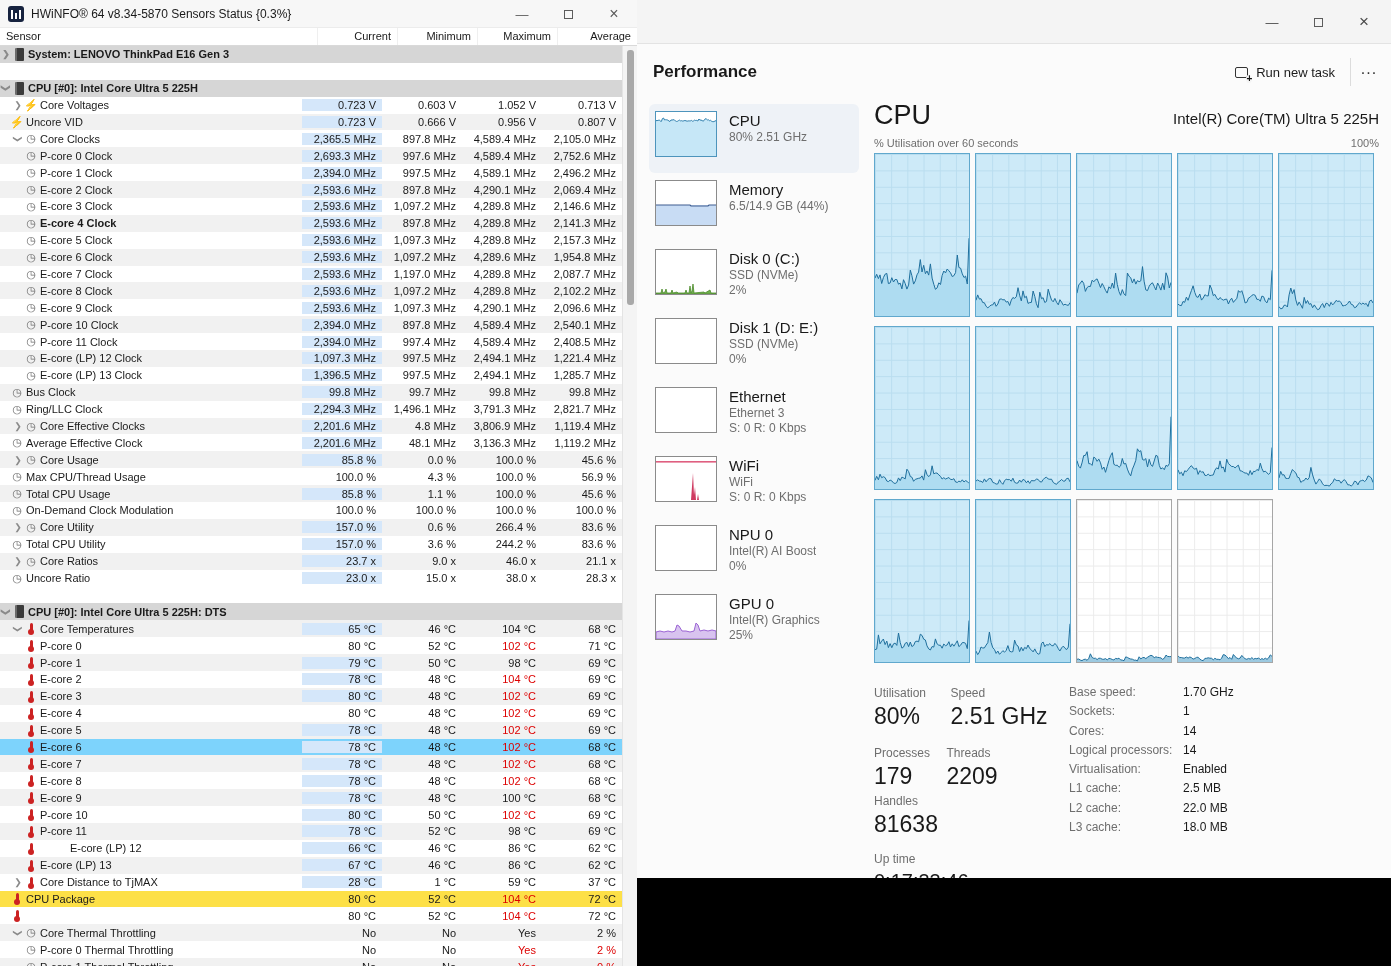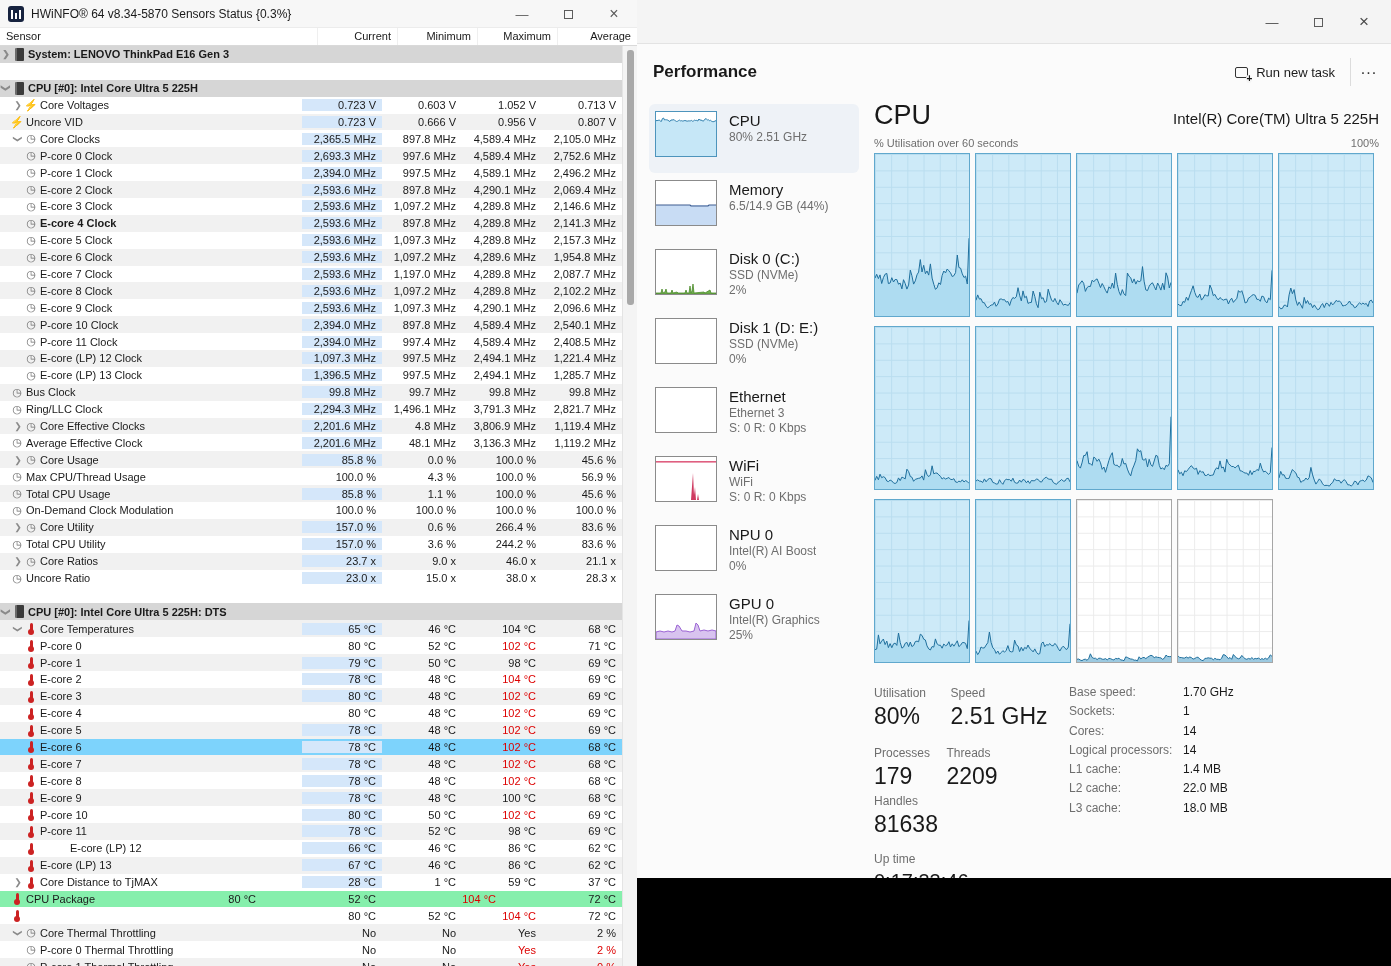--- a/index.html
+++ b/index.html
@@ -738,21 +738,21 @@
             <span class="icon-slot">
               <span class="temp-icon"></span>
             </span>
             <span style="margin-left: 2px;">Core Distance to TjMAX</span>
           </span>
           <span class="cell" style="background: rgb(213, 231, 250);">28 °C</span>
           <span class="cell">1 °C</span>
           <span class="cell">59 °C</span>
           <span class="cell">37 °C</span>
         </div>
-        <div class="hw-row" style="background: #86efac; gap: 40px;">
+        <div class="hw-row" style="background: #fde047;">
           <span class="lbl">
             <span style="width:10px;flex:none"></span>
             <span class="icon-slot">
               <span class="temp-icon"></span>
             </span>
             <span style="margin-left: 2px;">CPU Package</span>
           </span>
           <span class="cell">80 °C</span>
           <span class="cell">52 °C</span>
           <span class="cell red">104 °C</span>
@@ -1053,22 +1053,26 @@
             </div>
             <div class="st-kv">
               <span class="st-k">Cores:</span>
               <span class="st-v">14</span>
             </div>
             <div class="st-kv">
               <span class="st-k">Logical processors:</span>
               <span class="st-v">14</span>
             </div>
             <div class="st-kv">
+              <span class="st-k">Virtualisation:</span>
+              <span class="st-v">Enabled</span>
+            </div>
+            <div class="st-kv">
               <span class="st-k">L1 cache:</span>
-              <span class="st-v">1.4 MB</span>
+              <span class="st-v">2.5 MB</span>
             </div>
             <div class="st-kv">
               <span class="st-k">L2 cache:</span>
               <span class="st-v">22.0 MB</span>
             </div>
             <div class="st-kv">
               <span class="st-k">L3 cache:</span>
               <span class="st-v">18.0 MB</span>
             </div>
           </div>

